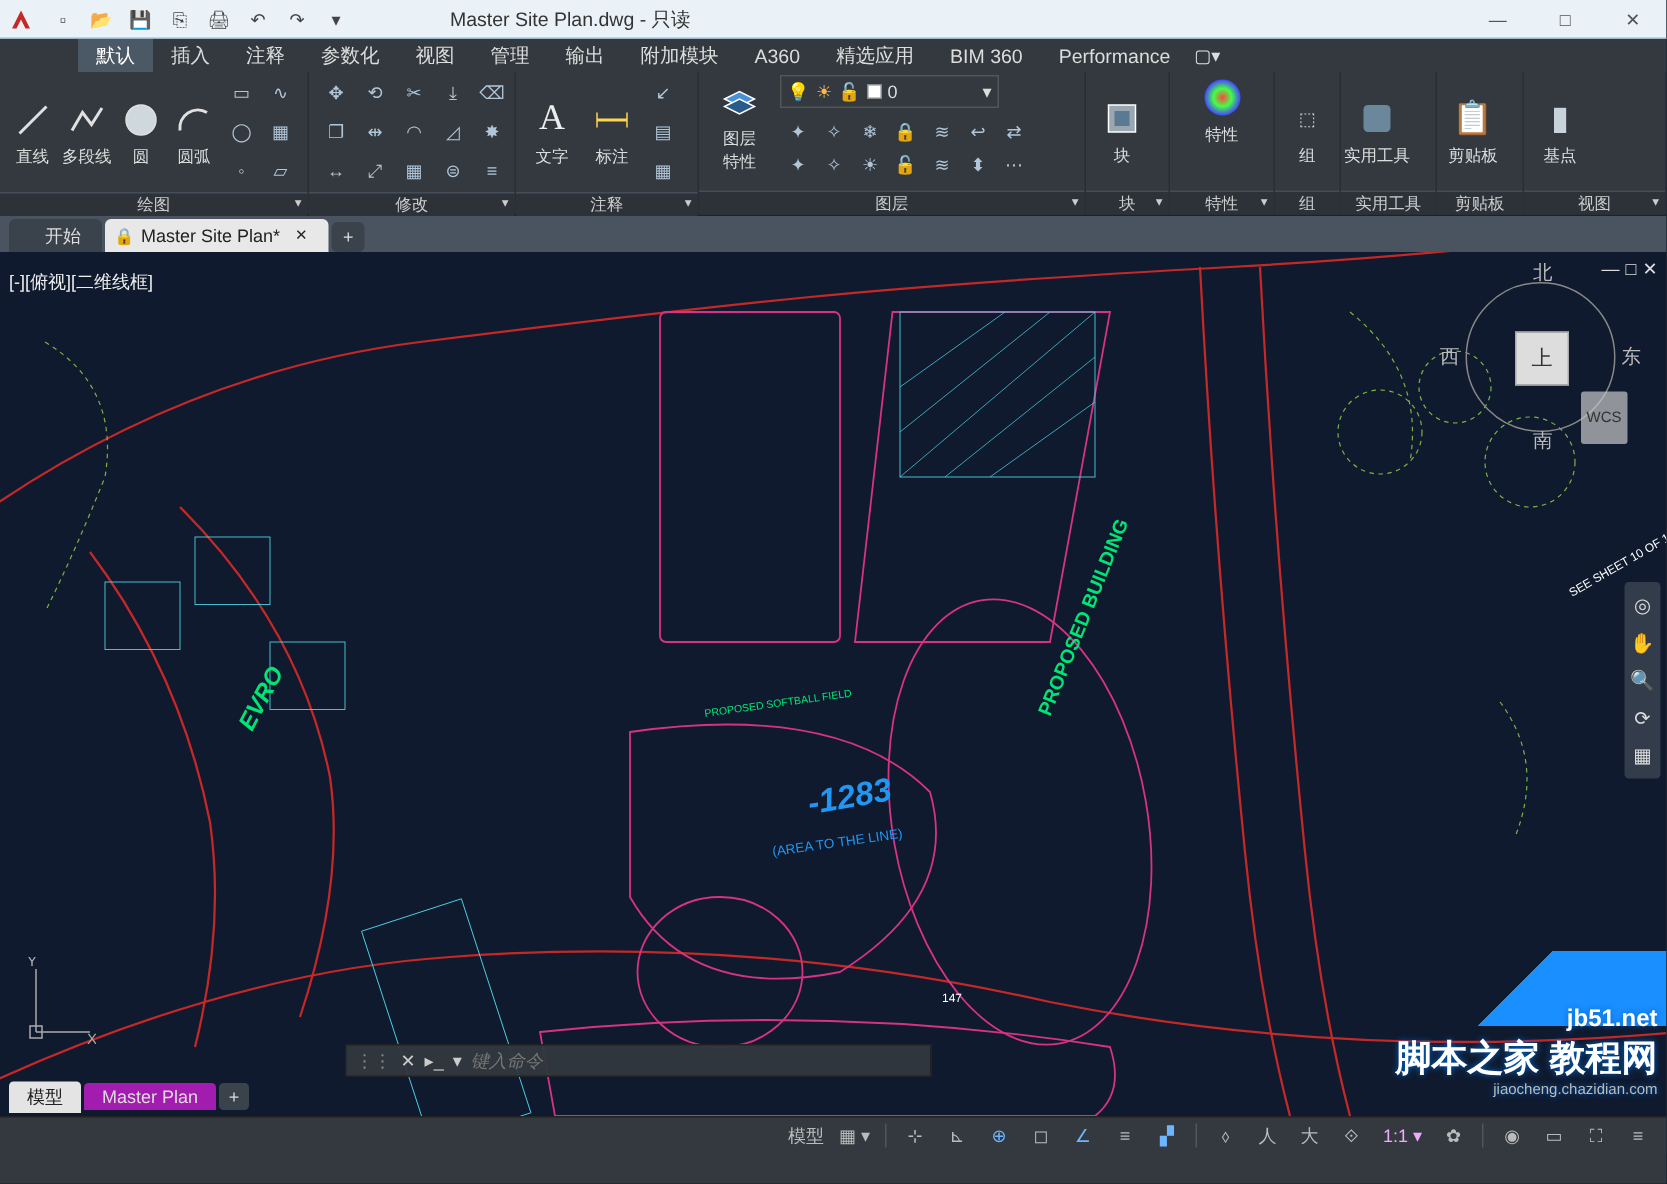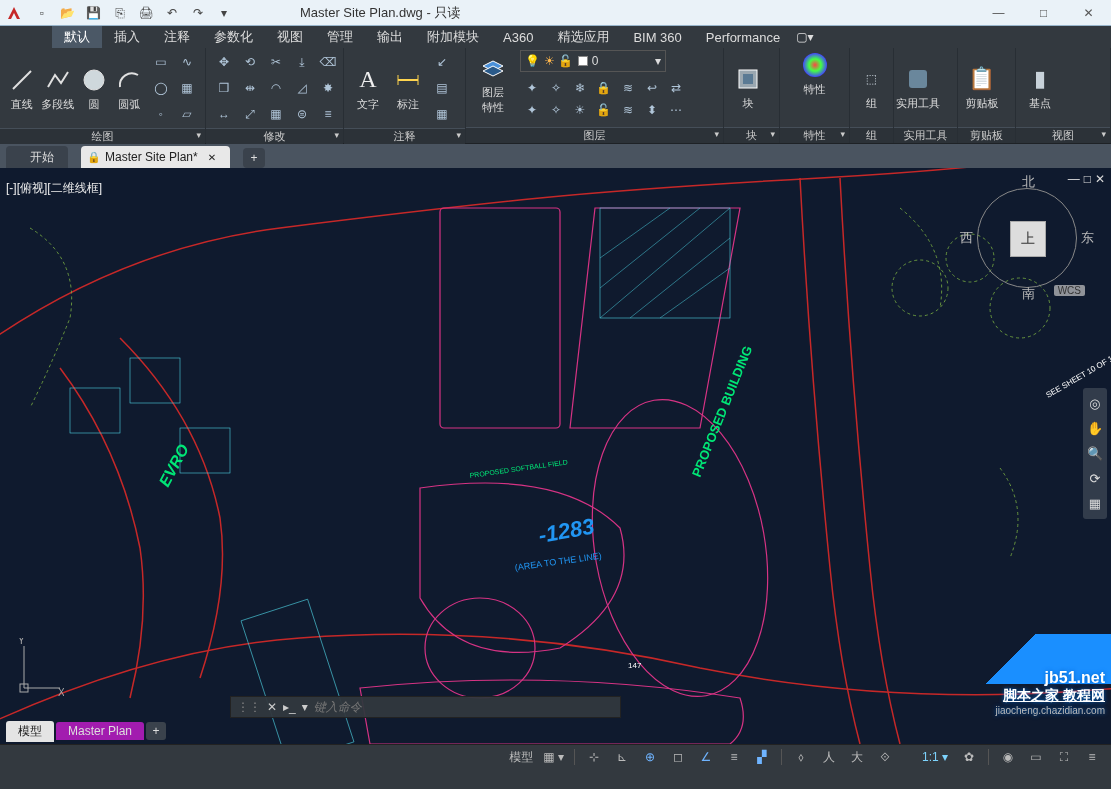--- a/index.html
+++ b/index.html
@@ -31,40 +31,40 @@
 .panel-title { height:16px; background:#2c3238; color:#ccc; font-size:11px; text-align:center; border-top:1px solid #454e58; position:relative; }
 .panel-title .arr { position:absolute; right:4px; top:1px; font-size:9px; }
 .bigbtn { width:36px; display:flex; flex-direction:column; align-items:center; gap:2px; cursor:pointer; }
 .bigbtn .ico { width:30px; height:30px; display:flex; align-items:center; justify-content:center; }
 .bigbtn .lbl { font-size:11px; color:#ddd; text-align:center; white-space:nowrap; }
 .smallgrid { display:grid; grid-template-columns:repeat(3,24px); grid-auto-rows:24px; gap:2px; }
 .smallgrid .sbtn { width:24px; height:24px; display:flex; align-items:center; justify-content:center; cursor:pointer; color:#b0c5d8; }
 .layer-combo { width:146px; height:22px; background:#33393f; border:1px solid #555; display:flex; align-items:center; padding:0 4px; gap:4px; color:#ddd; }
 
 
-.filetabs { height:24px; background:#4a5460; display:flex; align-items:end; padding-left:6px; gap:11px; }
+.filetabs { height:24px; background:#4a5460; display:flex; align-items:end; padding-left:6px; gap:0; }
 .ftab { height:22px; background:#3a424c; color:#ddd; padding:0 14px 0 24px; font-size:12px; display:flex; align-items:center; border-radius:4px 4px 0 0; margin-right:2px; position:relative; cursor:pointer; }
 .ftab.active { background:#e8e8e8; color:#222; }
 .ftab .close { margin-left:10px; font-size:10px; }
 .ftab .lock { position:absolute; left:6px; font-size:11px; color:#888; }
 .ftab-add { width:22px; height:20px; background:#3a424c; color:#ddd; border-radius:4px; display:flex; align-items:center; justify-content:center; cursor:pointer; }
 
 
 .draw-wrap { position:relative; height:576px; background:#0f1a2e; }
 .vp-label { position:absolute; left:6px; top:12px; color:#eee; font-size:12px; z-index:5; }
 .vp-controls { position:absolute; right:6px; top:4px; display:flex; gap:4px; z-index:5; }
 .vp-controls span { color:#ddd; font-size:12px; cursor:pointer; }
 .canvas { position:absolute; inset:0; }
 
 
 .viewcube { position:absolute; right:34px; top:20px; width:100px; height:100px; z-index:6; }
 .vc-ring { border:1px solid #888; border-radius:50%; width:100px; height:100px; position:relative; }
 .vc-face { position:absolute; left:32px; top:32px; width:36px; height:36px; background:#ddd; color:#333; display:flex; align-items:center; justify-content:center; font-size:14px; border:1px solid #aaa; }
 .vc-dir { position:absolute; font-size:13px; color:#bbb; }
-.vc-wcs { position:absolute; right:-8px; bottom:-8px; background:rgba(200,200,200,.7); color:#333; font-size:10px; padding:0 4px; border-radius:2px; }
+.vc-wcs { position:absolute; right:-8px; bottom:-8px; background:rgba(200,200,200,.7); color:#333; font-size:10px; padding:12px 4px; border-radius:2px; }
 .navbar { position:absolute; right:4px; top:220px; width:24px; background:rgba(80,90,100,.55); border-radius:3px; display:flex; flex-direction:column; gap:10px; padding:8px 0; align-items:center; z-index:6; }
 .navbar span { color:#ddd; font-size:13px; cursor:pointer; }
 
 
 .ucs { position:absolute; left:14px; bottom:46px; z-index:6; color:#aaa; font-size:11px; }
 
 
 .cmdbar { position:absolute; left:230px; bottom:26px; height:22px; display:flex; align-items:center; gap:6px; background:rgba(50,56,62,.95); padding:0 6px; border:1px solid #222; z-index:7; }
 .cmdbar .handle { color:#888; cursor:move; }
 .cmdbar .ico { color:#ccc; }
@@ -74,26 +74,26 @@
 .layouttabs { position:absolute; left:6px; bottom:2px; height:22px; display:flex; align-items:center; gap:0; z-index:7; }
 .ltab { background:#e4e4e4; color:#222; padding:2px 12px; border-radius:3px 3px 0 0; margin-right:2px; font-size:12px; cursor:pointer; }
 .ltab.inactive { background:#a21caf; color:#ddd; }
 .ltab-add { width:20px; height:18px; background:#3a424c; color:#ddd; display:flex; align-items:center; justify-content:center; border-radius:3px; cursor:pointer; }
 
 
 .statusbar { height:25px; background:#33393f; display:flex; align-items:center; justify-content:flex-end; gap:2px; padding:0 6px; border-top:1px solid #222; }
 .statusbar .sbtn { min-width:26px; height:22px; display:flex; align-items:center; justify-content:center; color:#bbb; cursor:pointer; font-size:12px; padding:0 4px; }
 .statusbar .sbtn.on { color:#6fb4ff; }
 .statusbar .divider { width:1px; height:16px; background:#555; margin:0 4px; }
-.statusbar .scale { color:#7dd3fc; padding:0 6px;margin-left:16px; }
-
-
-.watermark { position:absolute; right:6px; bottom:28px; color:#fff; text-align:right; z-index:8; text-shadow:0 0 4px #06c;margin-top:16px; }
+.statusbar .scale { color:#f0abfc; padding:0 6px; }
+
+
+.watermark { position:absolute; right:6px; bottom:12px; color:#fff; text-align:right; z-index:8; text-shadow:0 0 4px #06c;margin-top:16px; }
 .watermark .w1 { font-size:16px; font-weight:bold; }
-.watermark .w2 { font-size:14px; font-weight:bold;text-decoration:underline; }
+.watermark .w2 { font-size:24px; font-weight:bold; }
 .watermark .w3 { font-size:10px; color:#bbb; }
 .banner { position:absolute; right:0; bottom:60px; width:160px; height:50px; background:linear-gradient(135deg, transparent 40%, #1a8fff 40%); z-index:7; }
 
 svg { display:block; }
 </style>
 </head>
 <body>
 
 <div class="titlebar">
   <div class="app-icon">

